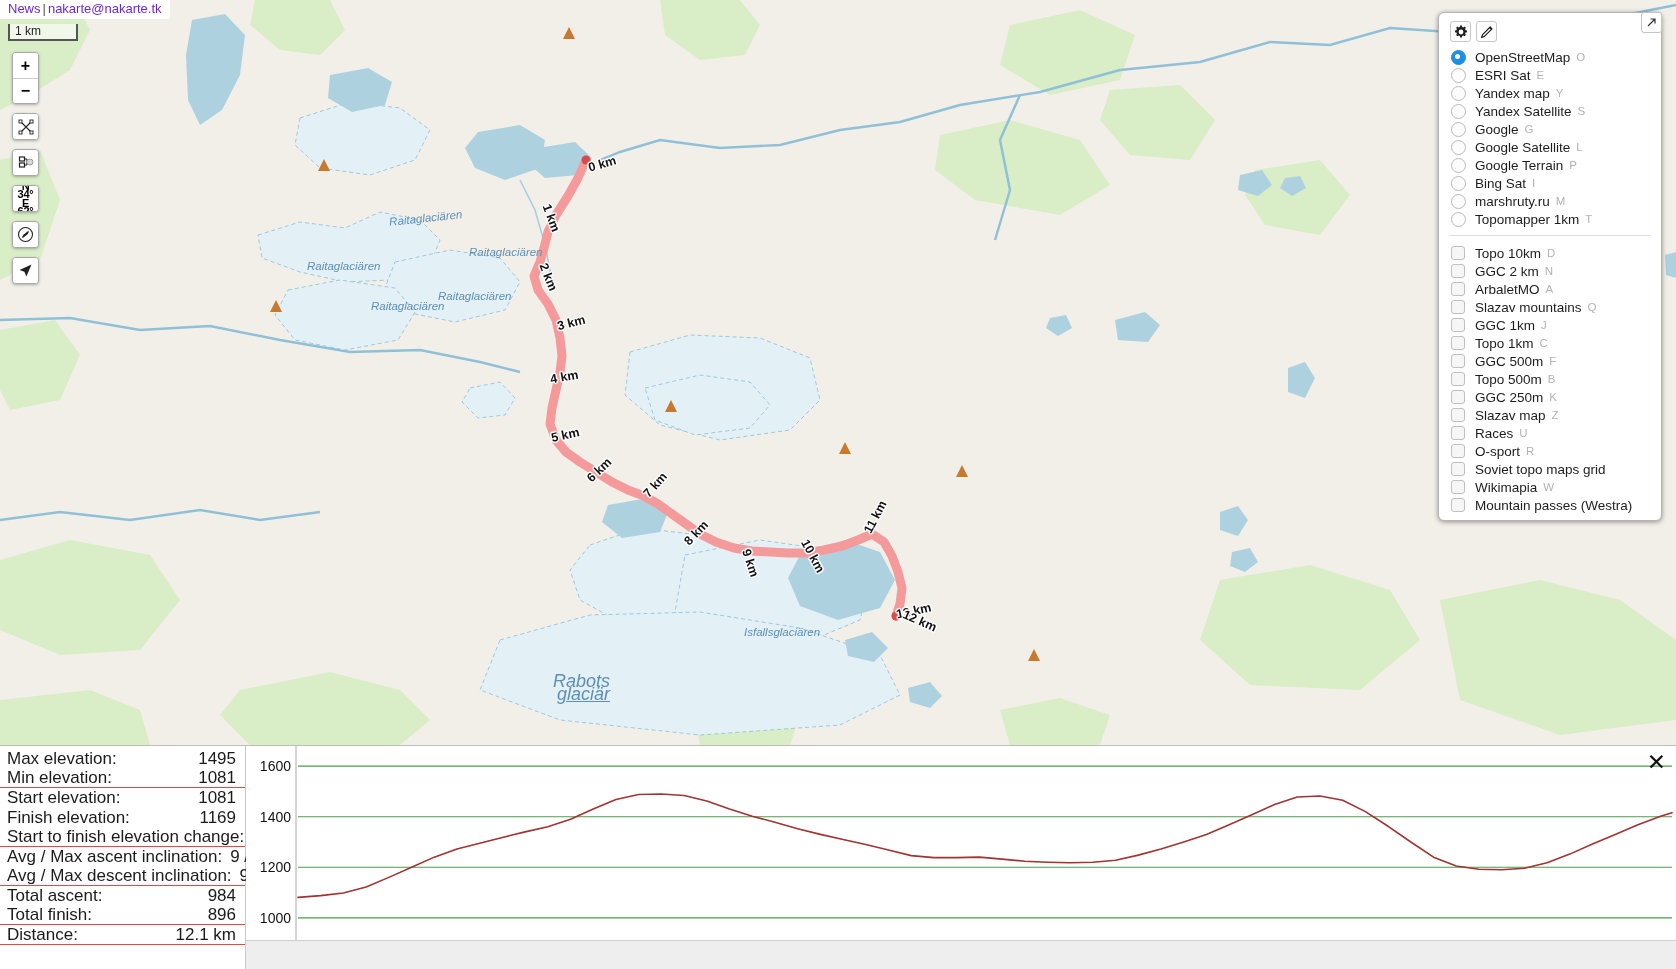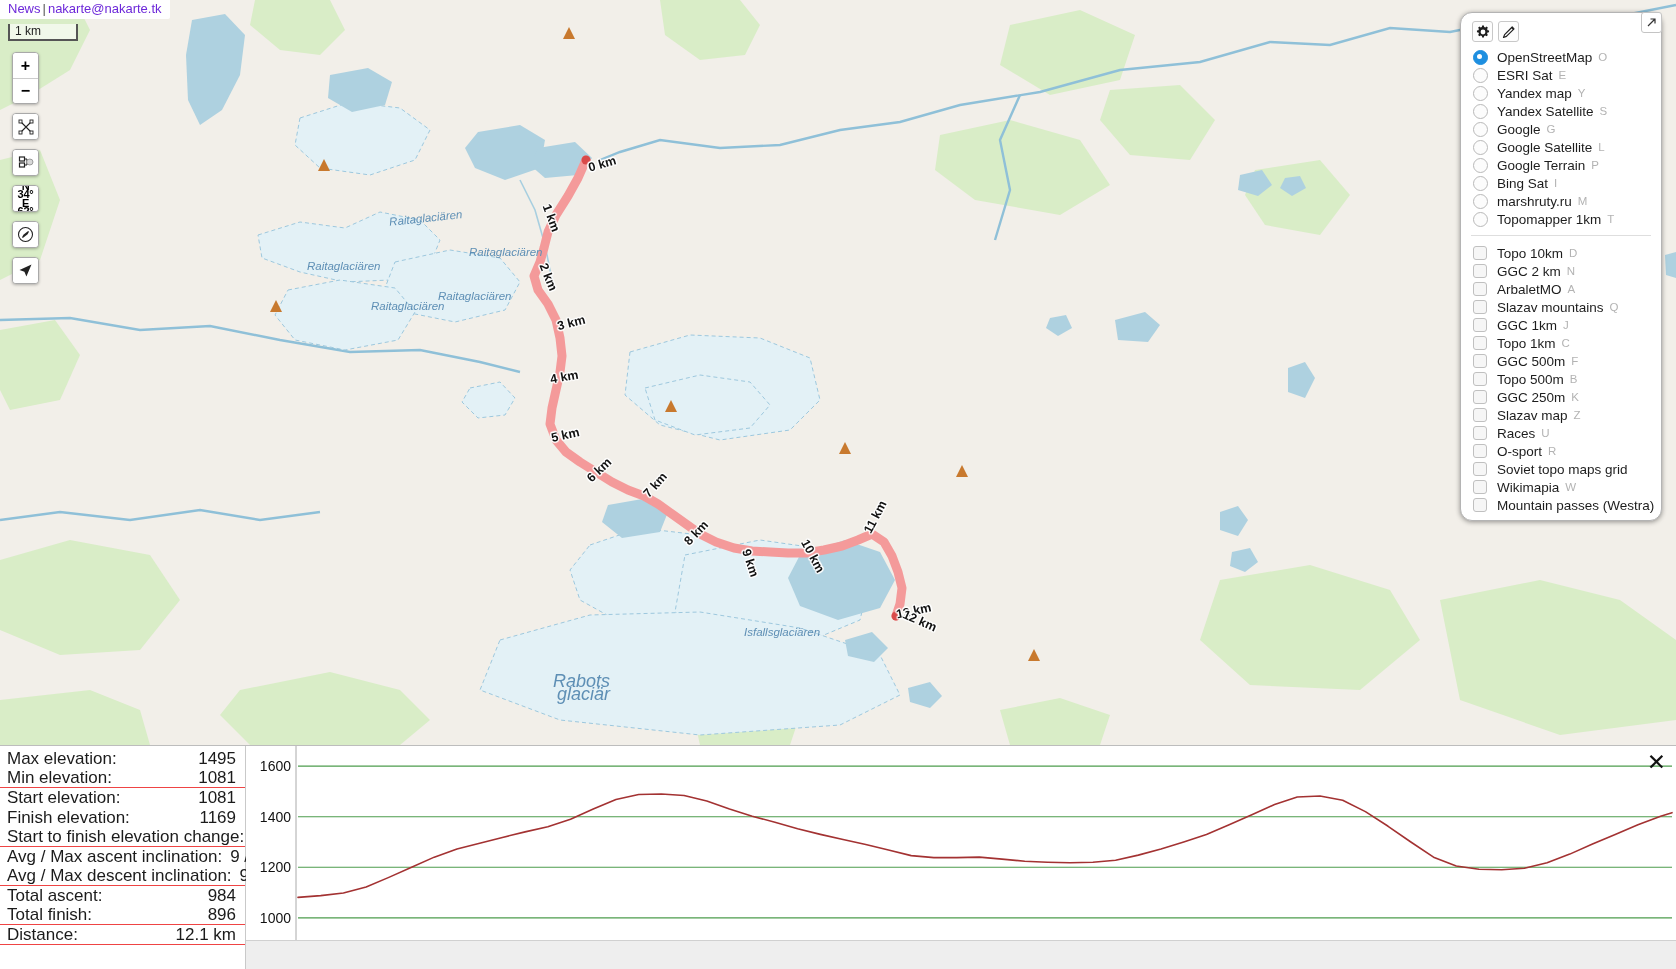--- a/index.html
+++ b/index.html
@@ -49,22 +49,22 @@
     width: 25px; height: 25px; display: flex; align-items: center; justify-content: center;
     background: #fff; cursor: pointer; color: #000; font-size: 17px; line-height: 1;
     user-select: none;
   }
   .map-btn + .map-btn { border-top: 1px solid #ccc; }
   .coordbtn { font-size: 11px; font-weight: bold; line-height: 8.5px; text-align: center; letter-spacing: -0.2px;}
 
   
   #layers-panel {
     position: absolute; right: 14px; top: 12px; z-index: 70;
-    width: 202px;
-    background: #fff; border: 1px solid #b4b4b4; border-radius: 12px;
+    width: 224px;
+    background: #fff; border: 1px solid #b4b4b4; border-radius: 6px;
     box-shadow: 0 1px 5px rgba(0,0,0,0.4);
     padding: 6px 0 6px 0;
   }
   #panel-tools { display: flex; gap: 5px; padding: 2px 0 6px 11px; align-items: center; }
   .tool-btn {
     width: 21px; height: 21px; border: 1px solid #c8c8c8; border-radius: 3px;
     background: #fdfdfd; display: flex; align-items: center; justify-content: center;
     cursor: pointer;
   }
   .layer-row {
@@ -231,21 +231,21 @@
     </svg>
 
     <div>
       <span class="map-name" style="left:389px;top:212px;transform:rotate(-6deg);">Raitaglaciären</span>
       <span class="map-name" style="left:469px;top:246px;">Raitaglaciären</span>
       <span class="map-name" style="left:307px;top:260px;">Raitaglaciären</span>
       <span class="map-name" style="left:438px;top:290px;">Raitaglaciären</span>
       <span class="map-name" style="left:371px;top:300px;">Raitaglaciären</span>
       <span class="map-name" style="left:744px;top:626px;">Isfallsglaciären</span>
       <span class="map-name big" style="left:553px;top:671px;">Rabots</span>
-      <span class="map-name big" style="left:557px;top:684px;">glaciär</span>
+      <span class="map-name big" style="left:557px;top:684px;text-decoration:underline;">glaciär</span>
     </div>
 
     <div>
       <span class="km-label" style="left:588px;top:157px;transform:rotate(-16deg);">0 km</span>
       <span class="km-label" style="left:537px;top:211px;transform:rotate(70deg);">1 km</span>
       <span class="km-label" style="left:534px;top:270px;transform:rotate(68deg);">2 km</span>
       <span class="km-label" style="left:557px;top:316px;transform:rotate(-14deg);">3 km</span>
       <span class="km-label" style="left:550px;top:370px;transform:rotate(-10deg);">4 km</span>
       <span class="km-label" style="left:551px;top:428px;transform:rotate(-12deg);">5 km</span>
       <span class="km-label" style="left:585px;top:463px;transform:rotate(-44deg);">6 km</span>

